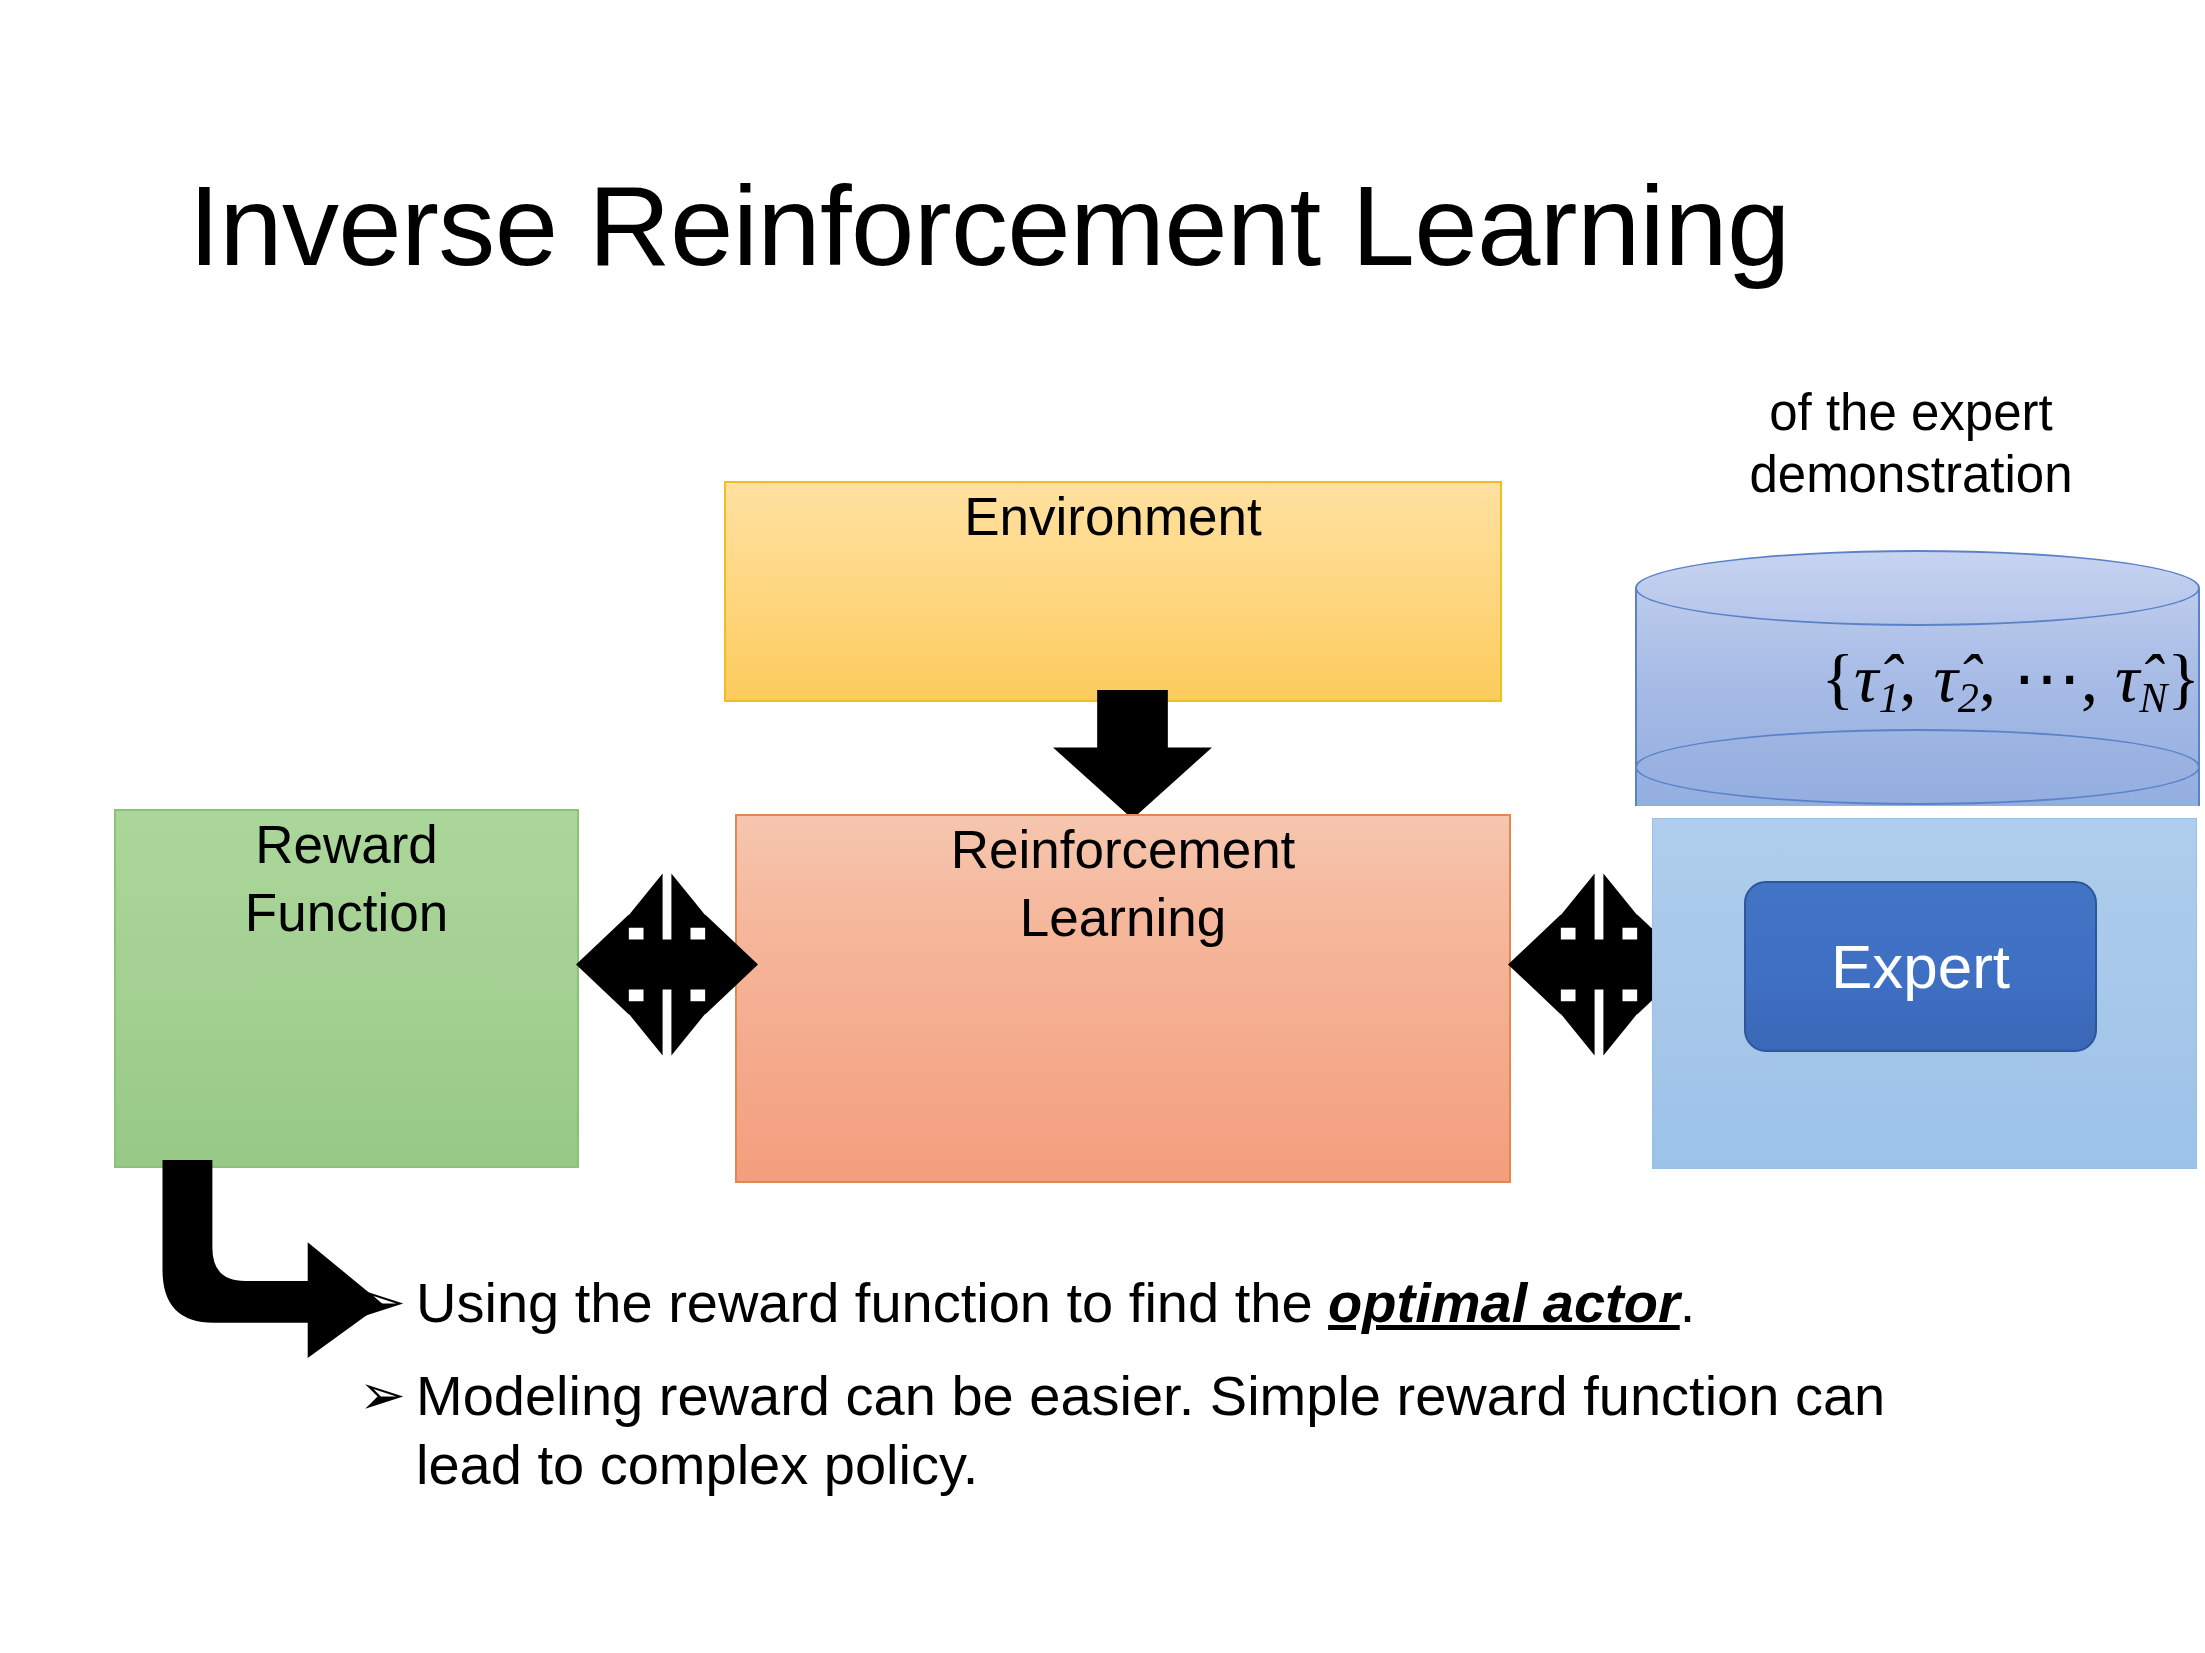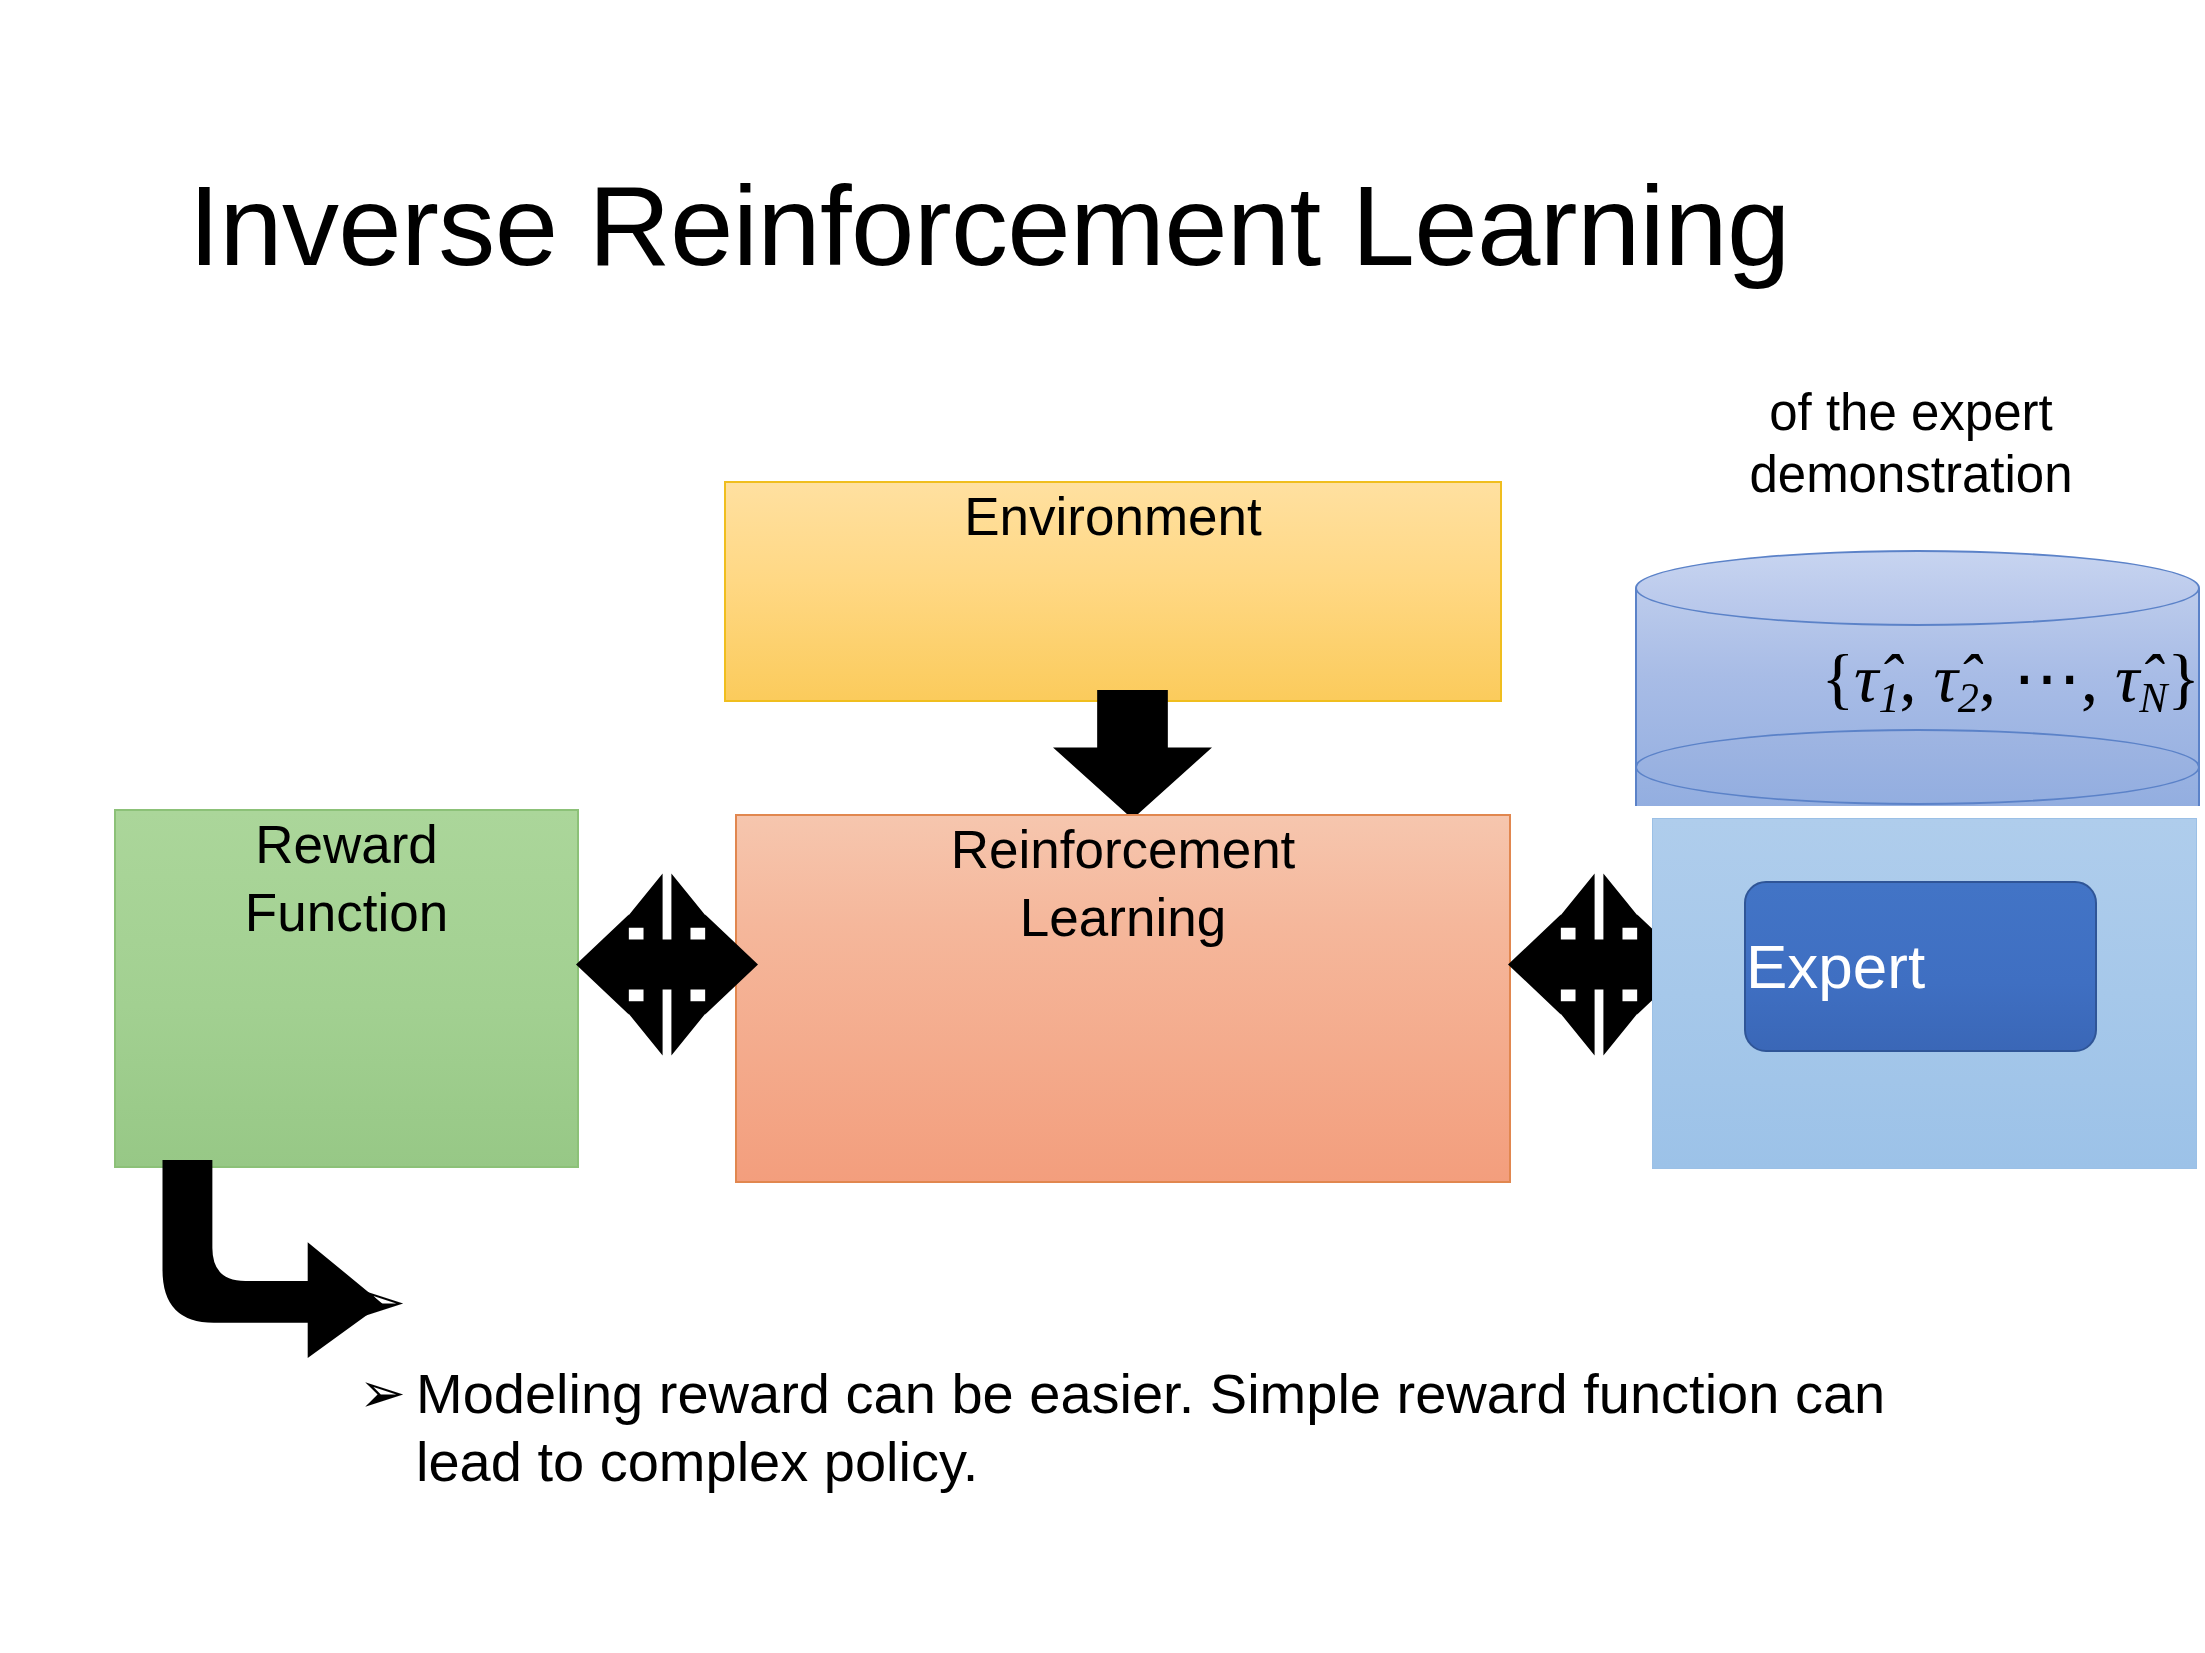--- a/index.html
+++ b/index.html
@@ -97,21 +97,21 @@
     left: 1744px;
     top: 881px;
     width: 353px;
     height: 171px;
     border-radius: 22px;
     background: linear-gradient(to bottom, #4274C6 0%, #3F6FC2 60%, #3A67B7 100%);
     border: 2.2px solid #2F5597;
     box-sizing: border-box;
     display: flex;
     align-items: center;
-    justify-content: flex-start;
+    justify-content: center;
     color: #ffffff;
     font-size: 62px;
     font-weight: 400;
   }
 
   
   #cylinder {
     position: absolute;
     left: 1635px;
     top: 550px;
@@ -271,20 +271,21 @@
 </div>
 
 <svg class="arrow-svg" id="arrow-elbow" width="221" height="198" viewBox="0 0 300 270">
   <path d="M 0,0 L 68,0 L 68,120 Q 68,165 113,165 L 198,165 L 198,112 L 300,196 L 198,270 L 198,222 L 70,222 Q 0,222 0,150 Z" fill="#000000"></path>
 </svg>
 
 <div id="bullets">
 
   <div class="bullet-row">
     <span class="bullet-mark">➢</span>
+    <span class="bullet-text"><span>Using the reward function to find the </span><span class="emph">optimal actor</span><span>.</span></span>
   </div>
 
   <div class="bullet-row">
     <span class="bullet-mark">➢</span>
     <span class="bullet-text">Modeling reward can be easier. Simple reward function can lead to complex policy.</span>
   </div>
 
 </div>
 
 

